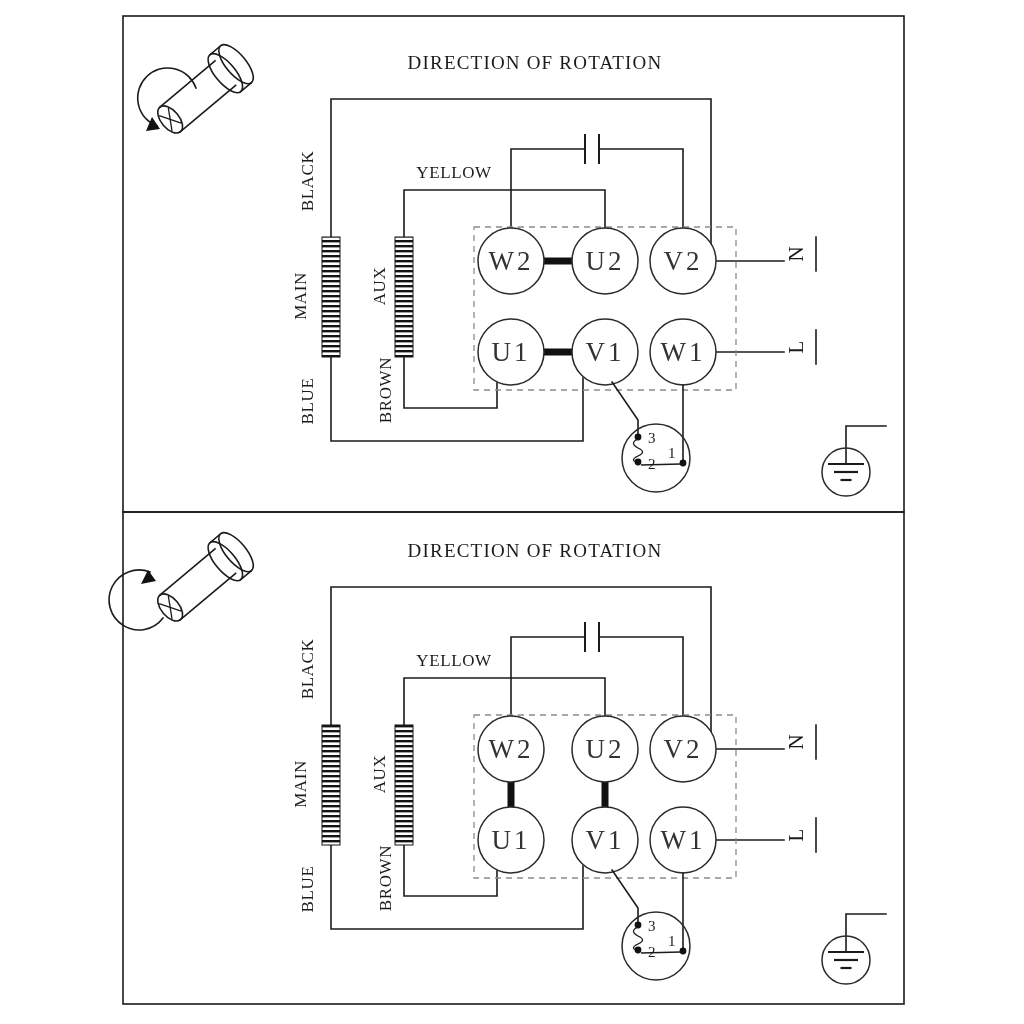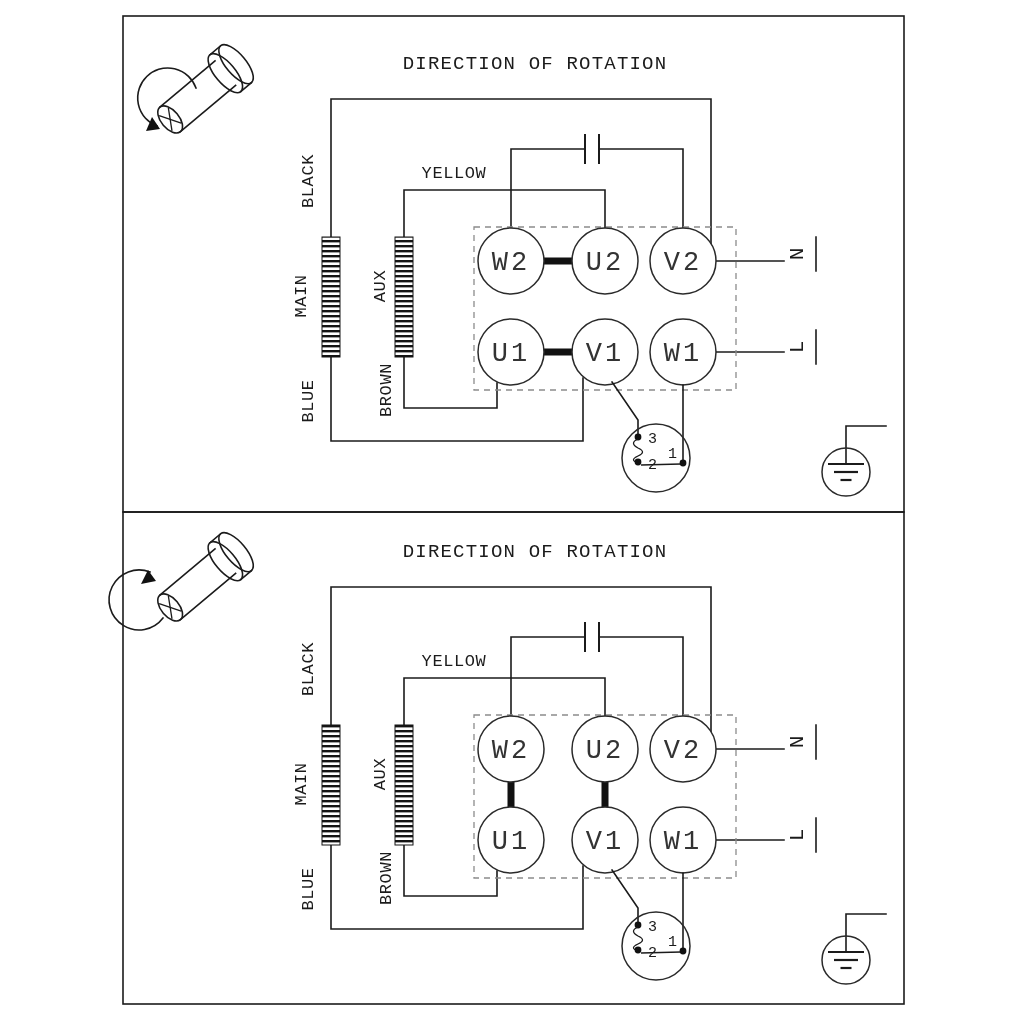--- a/index.html
+++ b/index.html
@@ -1,16 +1,16 @@
 <!DOCTYPE html>
 <html><head>
 <meta charset="utf-8">
 <style>
   html,body{margin:0;padding:0;background:#ffffff;}
-  .stage{width:1024px;height:1024px;position:relative;background:#ffffff;font-family:Liberation Mono, monospace;}
+  .stage{width:1024px;height:1024px;position:relative;background:#ffffff;font-family:Liberation Serif, serif;}
   svg{display:block;}
   .t-title{font-size:19px;letter-spacing:1.2px;fill:#1b1b1b;}
   .t-label{font-size:17px;letter-spacing:.6px;fill:#1b1b1b;}
   .t-term{font-size:27px;letter-spacing:3px;fill:#333333;}
   .t-sup{font-size:21px;fill:#1b1b1b;}
   .t-small{font-size:15px;fill:#1b1b1b;}
   .wire{stroke:#1b1b1b;stroke-width:1.6;fill:none;stroke-linecap:square;}
   .wire-thin{stroke:#1b1b1b;stroke-width:1.3;fill:none;}
   .plate{stroke:#1b1b1b;stroke-width:2;fill:none;}
   .circ{stroke:#2a2a2a;stroke-width:1.5;fill:#ffffff;}

